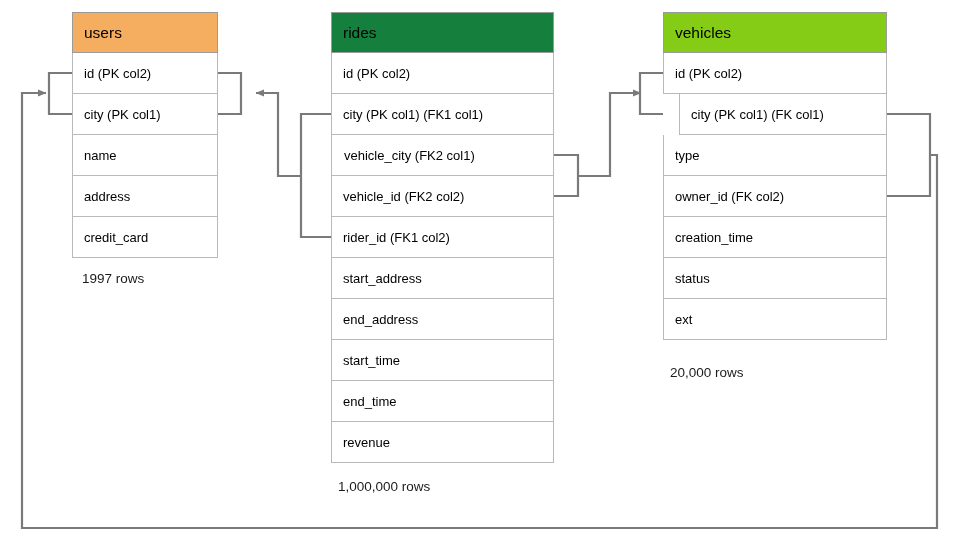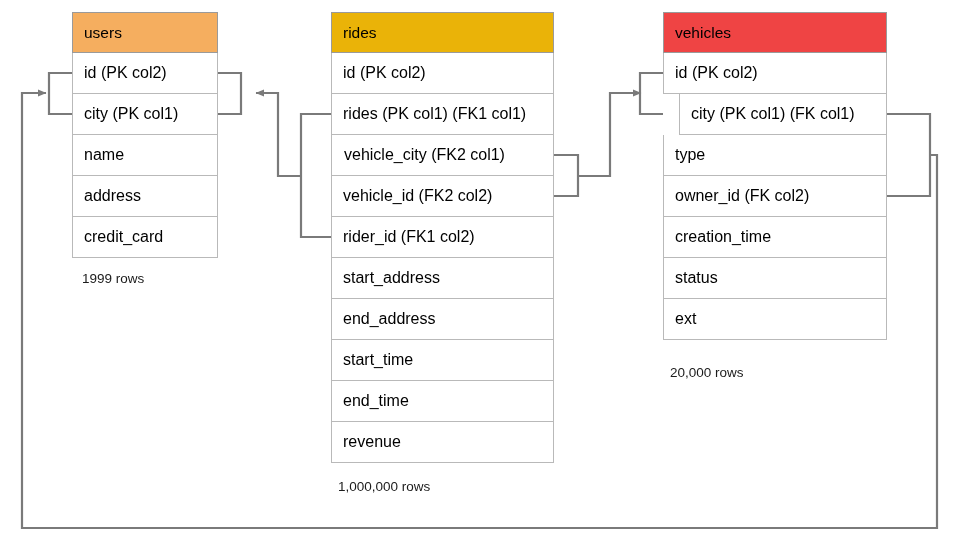--- a/index.html
+++ b/index.html
@@ -19,21 +19,21 @@
     font-size:15.5px;
     color:#000;
     display:flex;align-items:center;
     padding:4px 11px;
   }
   .entity .ent-row{
     box-sizing:border-box;
     border:1px solid #b9b9b9;
     border-top:none;
     background:#ffffff;
-    font-size:16px;
+    font-size:13px;
     color:#000;
     display:flex;align-items:center;
     padding:0 11px;
     white-space:nowrap;
   }
   .entity .ent-row:first-of-type{border-top:none;}
   .rowcount{
     position:absolute;
     font-size:13.5px;
     color:#1b1b1b;
@@ -81,31 +81,31 @@
     <div class="ent-row" style="height:41px;">
       <span>name</span>
     </div>
     <div class="ent-row" style="height:41px;">
       <span>address</span>
     </div>
     <div class="ent-row" style="height:41px;">
       <span>credit_card</span>
     </div>
   </div>
-  <div class="rowcount" style="left:82px;top:271px;">1999 rows</div>
+  <div class="rowcount" style="left:82px;top:271px;">1997 rows</div>
 
   <div class="entity" style="left:331px;top:12px;width:223px;">
-    <div class="ent-header" style="height:41px;background:#eab308;">
+    <div class="ent-header" style="height:41px;background:#15803d;">
       <span>rides</span>
     </div>
     <div class="ent-row" style="height:41px;">
       <span>id (PK col2)</span>
     </div>
     <div class="ent-row" style="height:41px;">
-      <span>rides (PK col1) (FK1 col1)</span>
+      <span>city (PK col1) (FK1 col1)</span>
     </div>
     <div class="ent-row" style="height:41px;padding-left:12px;">
       <span>vehicle_city (FK2 col1)</span>
     </div>
     <div class="ent-row" style="height:41px;">
       <span>vehicle_id (FK2 col2)</span>
     </div>
     <div class="ent-row" style="height:41px;align-items:center;">
       <span>rider_id (FK1 col2)</span>
     </div>
@@ -121,21 +121,21 @@
     <div class="ent-row" style="height:41px;">
       <span>end_time</span>
     </div>
     <div class="ent-row" style="height:41px;">
       <span>revenue</span>
     </div>
   </div>
   <div class="rowcount" style="left:338px;top:479px;">1,000,000 rows</div>
 
   <div class="entity" style="left:663px;top:12px;width:224px;">
-    <div class="ent-header" style="height:41px;background:#ef4444;">
+    <div class="ent-header" style="height:41px;background:#84cc16;">
       <span>vehicles</span>
     </div>
     <div class="ent-row" style="height:41px;">
       <span>id (PK col2)</span>
     </div>
     <div class="ent-row" style="height:41px;margin-left:16px;">
       <span>city (PK col1) (FK col1)</span>
     </div>
     <div class="ent-row" style="height:41px;">
       <span>type</span>

